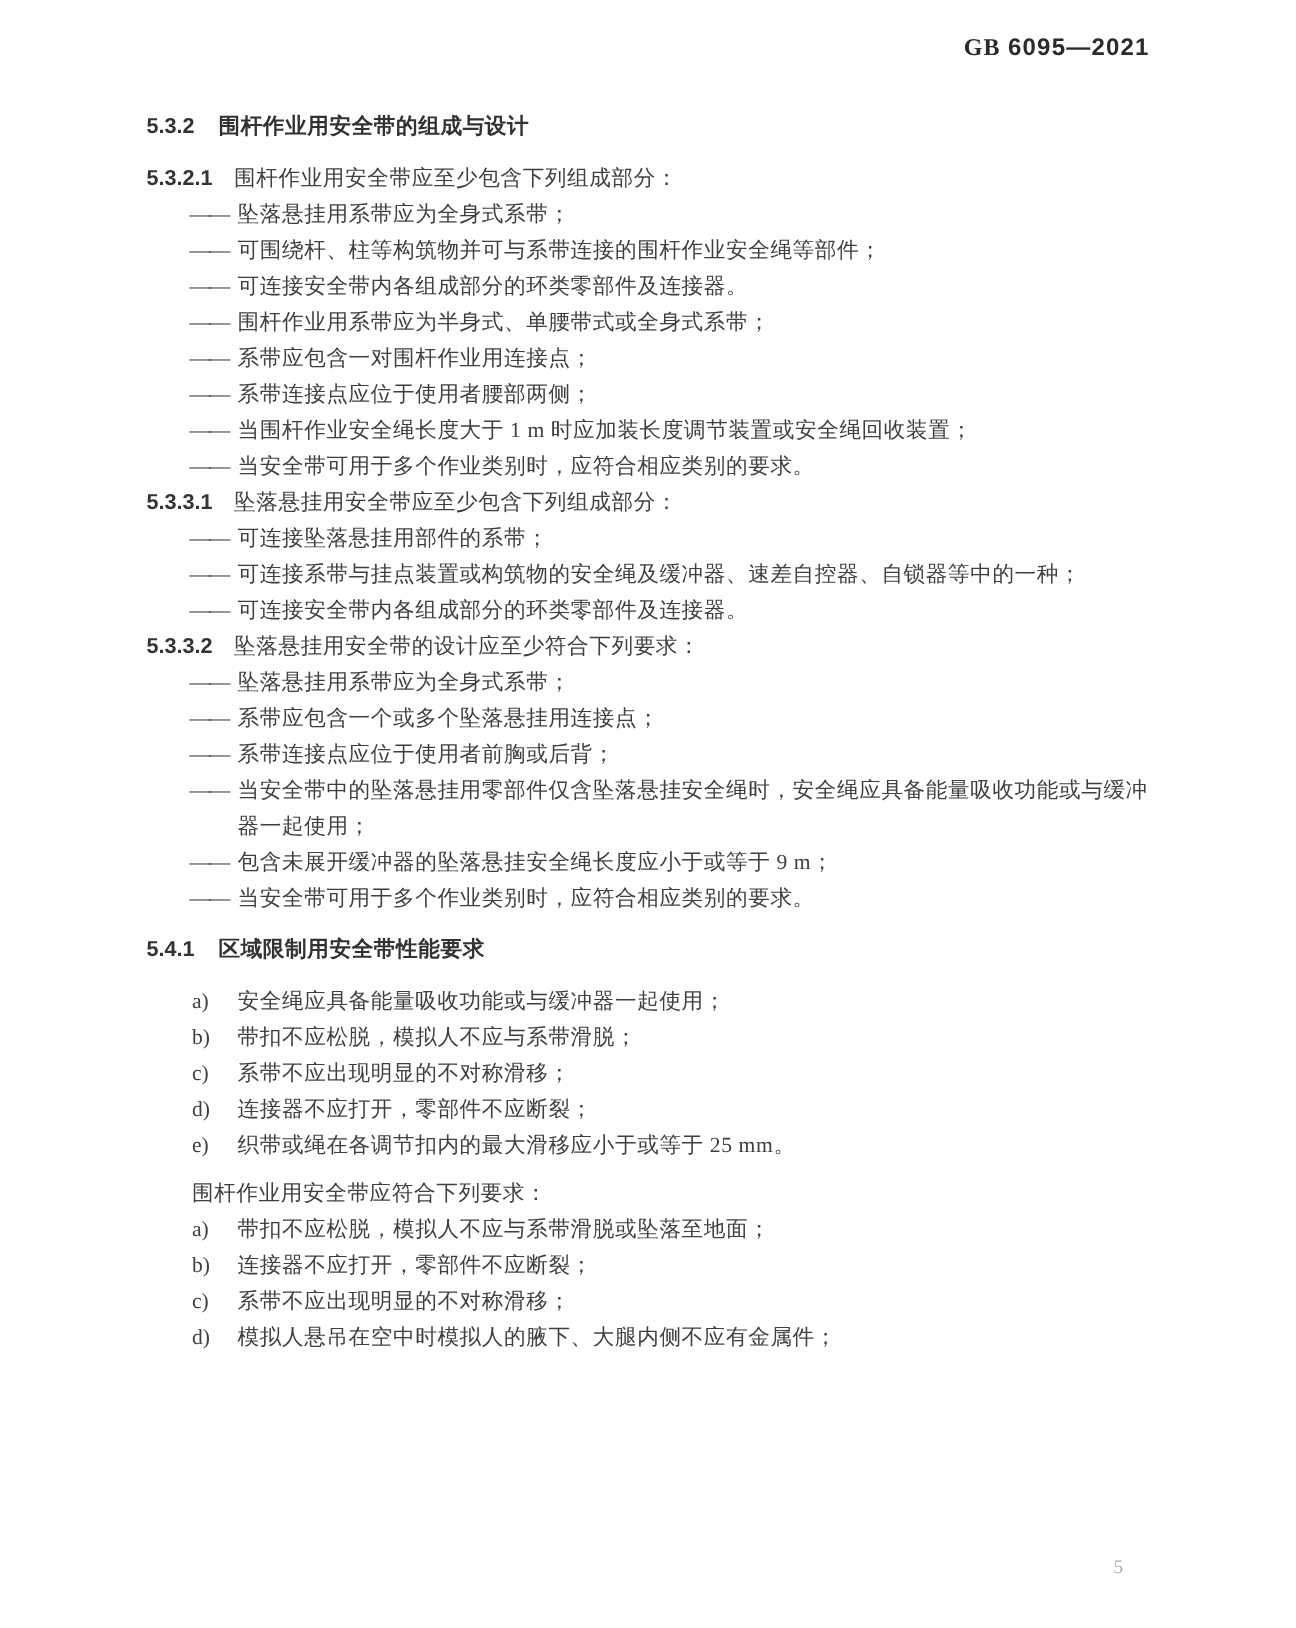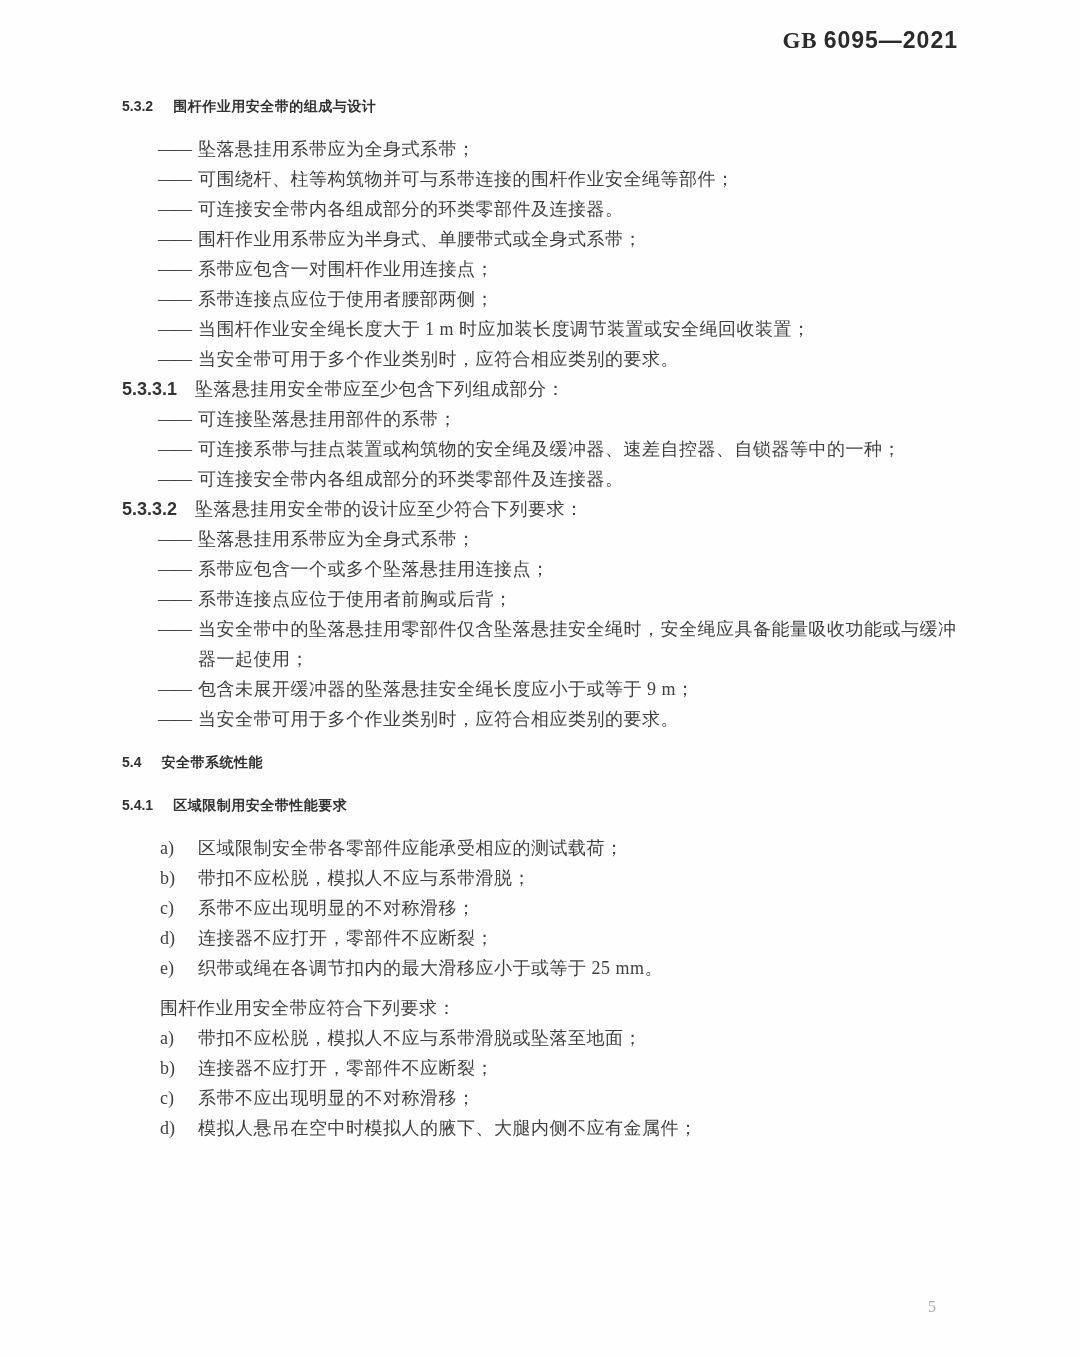--- a/index.html
+++ b/index.html
@@ -17,21 +17,21 @@
     box-sizing:border-box;
     padding-top:28px;
   }
   
   .doc-header {
     width:958px;
     text-align:right;
     line-height:24px;
     margin-bottom:38px;
     color:#2b2b2b;
-    font-size:23px;
+    font-size:20px;
     letter-spacing:1px;
     white-space:nowrap;
   }
   .doc-header .gb {
     font-weight:bold;
     font-family:"Liberation Serif",serif;
     margin-right:6px;
   }
   .doc-header .code {
     font-family:"Liberation Sans","DejaVu Sans",sans-serif;
@@ -40,21 +40,21 @@
   
   .content {
     margin-left:122px;
     width:836px;
     font-size:18px;
   }
   
   .sec-h {
     font-family:"Liberation Sans","DejaVu Sans",sans-serif;
     font-weight:bold;
-    font-size:14px;
+    font-size:18px;
     color:#323232;
     line-height:30px;
     margin:13px 0;
     letter-spacing:0.5px;
   }
   .sec-h .num { margin-right:20px; letter-spacing:0; }
   
   .clause {
     line-height:30px;
     margin:0;
@@ -102,20 +102,21 @@
 <div class="page">
 
   <div class="doc-header">
     <span class="gb">GB</span><span class="code">6095—2021</span>
   </div>
 
   <div class="content">
 
     <h2 class="sec-h"><span class="num">5.3.2</span><span>围杆作业用安全带的组成与设计</span></h2>
 
+    <p class="clause"><span class="cnum">5.3.2.1</span><span>围杆作业用安全带应至少包含下列组成部分：</span></p>
     <div class="dash-list">
       <div class="dash-item">
           <span class="dash">——</span>
           <span class="itext">坠落悬挂用系带应为全身式系带；</span>
         </div>
       <div class="dash-item">
           <span class="dash">——</span>
           <span class="itext">可围绕杆、柱等构筑物并可与系带连接的围杆作业安全绳等部件；</span>
         </div>
       <div class="dash-item">
@@ -185,28 +186,27 @@
       <div class="dash-item">
           <span class="dash">——</span>
           <span class="itext">包含未展开缓冲器的坠落悬挂安全绳长度应小于或等于 9 m；</span>
         </div>
       <div class="dash-item">
           <span class="dash">——</span>
           <span class="itext">当安全带可用于多个作业类别时，应符合相应类别的要求。</span>
         </div>
     </div>
 
-    <h2 class="sec-h"><span class="num">5.4</span><span>安全带系统性能</span></h2>
 
     <h2 class="sec-h"><span class="num">5.4.1</span><span>区域限制用安全带性能要求</span></h2>
 
     <div class="letter-list">
       <div class="letter-item">
           <span class="lmark">a)</span>
-          <span class="ltext">区域限制安全带各零部件应能承受相应的测试载荷；</span>
+          <span class="ltext">安全绳应具备能量吸收功能或与缓冲器一起使用；</span>
         </div>
       <div class="letter-item">
           <span class="lmark">b)</span>
           <span class="ltext">带扣不应松脱，模拟人不应与系带滑脱；</span>
         </div>
       <div class="letter-item">
           <span class="lmark">c)</span>
           <span class="ltext">系带不应出现明显的不对称滑移；</span>
         </div>
       <div class="letter-item">

